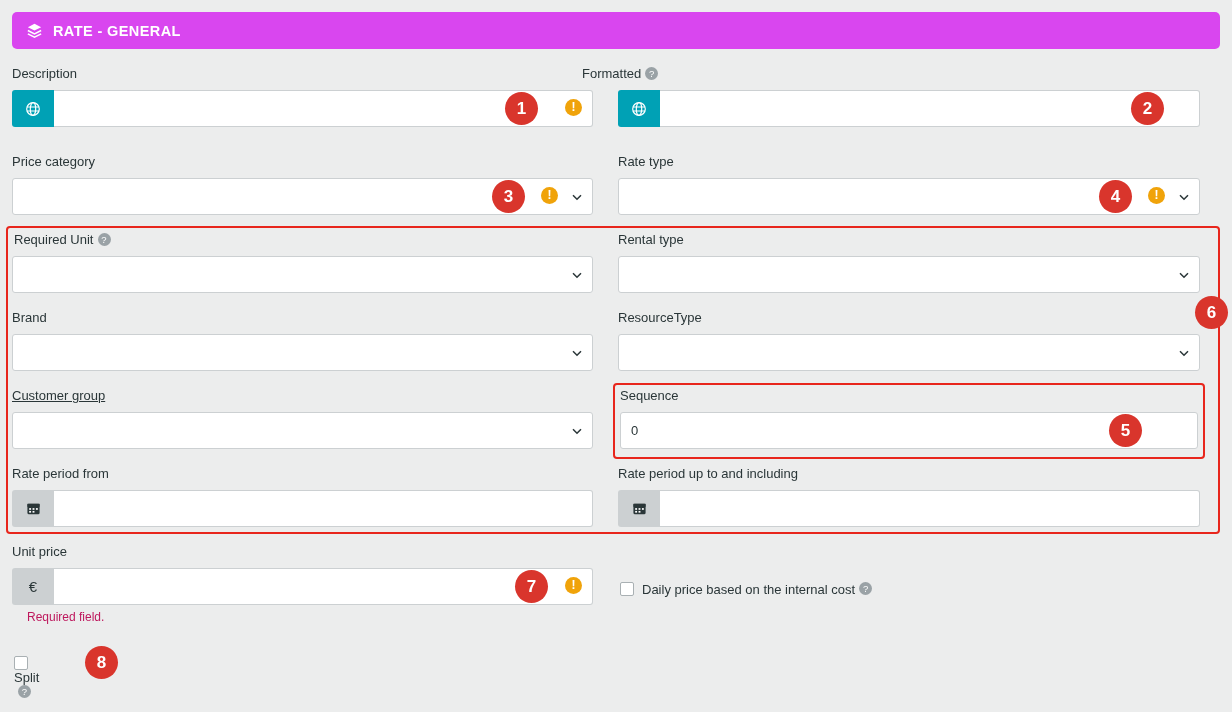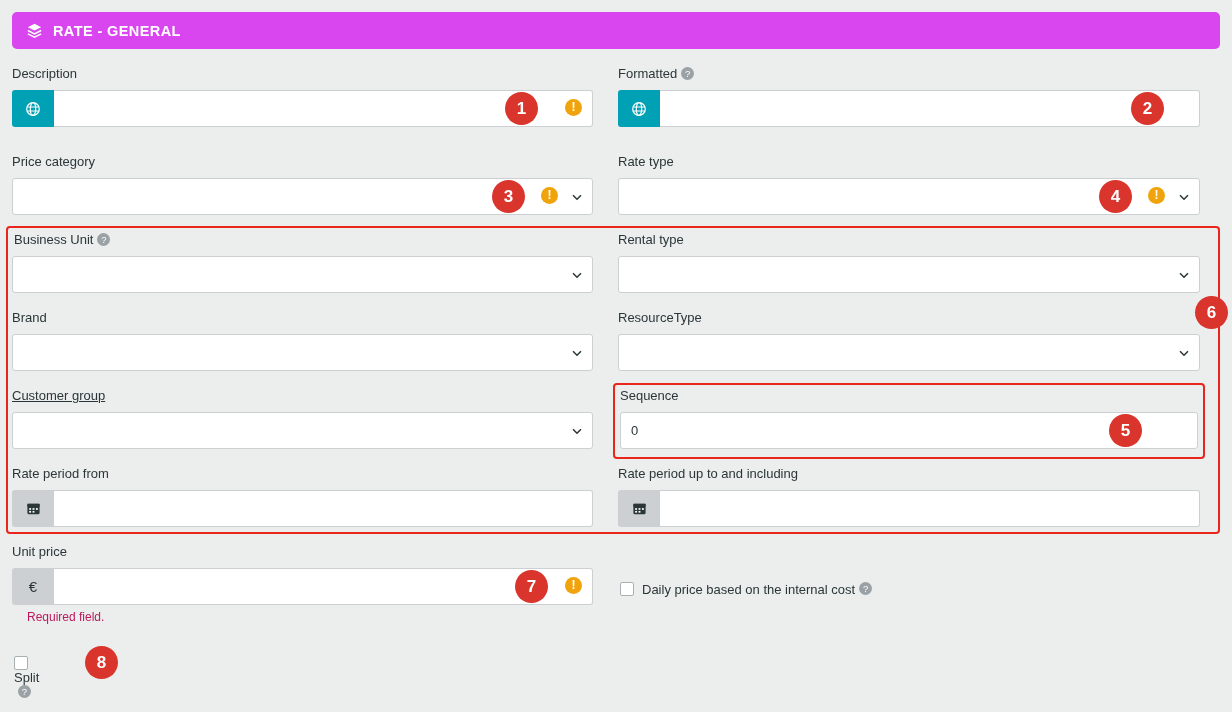--- a/index.html
+++ b/index.html
@@ -205,21 +205,21 @@
     <svg width="16" height="16" viewBox="0 0 16 16" fill="none" stroke="#ffffff" stroke-width="1.2">
       <circle cx="8" cy="8" r="6.3"></circle>
       <ellipse cx="8" cy="8" rx="2.7" ry="6.3"></ellipse>
       <path d="M1.9 6h12.2M1.9 10h12.2"></path>
     </svg>
   </div>
   <div class="txt with-prefix" style="flex:1;"></div>
 </div>
 <div class="warn" style="left:565px; top:99px;">!</div>
 
-<div class="field-label" style="left:618px; top:66px;">
+<div class="field-label" style="left:582px; top:66px;">
   <span>Formatted</span><span class="help-dot">?</span>
 </div>
 <div class="input-row" style="left:618px; top:90px; width:582px;">
   <div class="prefix teal">
     <svg width="16" height="16" viewBox="0 0 16 16" fill="none" stroke="#ffffff" stroke-width="1.2">
       <circle cx="8" cy="8" r="6.3"></circle>
       <ellipse cx="8" cy="8" rx="2.7" ry="6.3"></ellipse>
       <path d="M1.9 6h12.2M1.9 10h12.2"></path>
     </svg>
   </div>
@@ -248,21 +248,21 @@
     <svg width="12" height="12" viewBox="0 0 12 12" fill="none" stroke="#2a3638" stroke-width="1.5">
         <path d="M2 4.3 L6 8.3 L10 4.3"></path>
       </svg>
   </span>
 </div>
 <div class="warn" style="left:1148px; top:187px;">!</div>
 
 <div class="hl-box" style="left:6px; top:226px; width:1214px; height:308px;"></div>
 
 <div class="field-label" style="left:14px; top:232px;">
-  <span>Business Unit</span><span class="help-dot">?</span>
+  <span>Required Unit</span><span class="help-dot">?</span>
 </div>
 <div class="select" style="position:absolute; left:12px; top:256px; width:581px;">
   <span></span>
   <span class="chev">
     <svg width="12" height="12" viewBox="0 0 12 12" fill="none" stroke="#2a3638" stroke-width="1.5">
         <path d="M2 4.3 L6 8.3 L10 4.3"></path>
       </svg>
   </span>
 </div>
 

